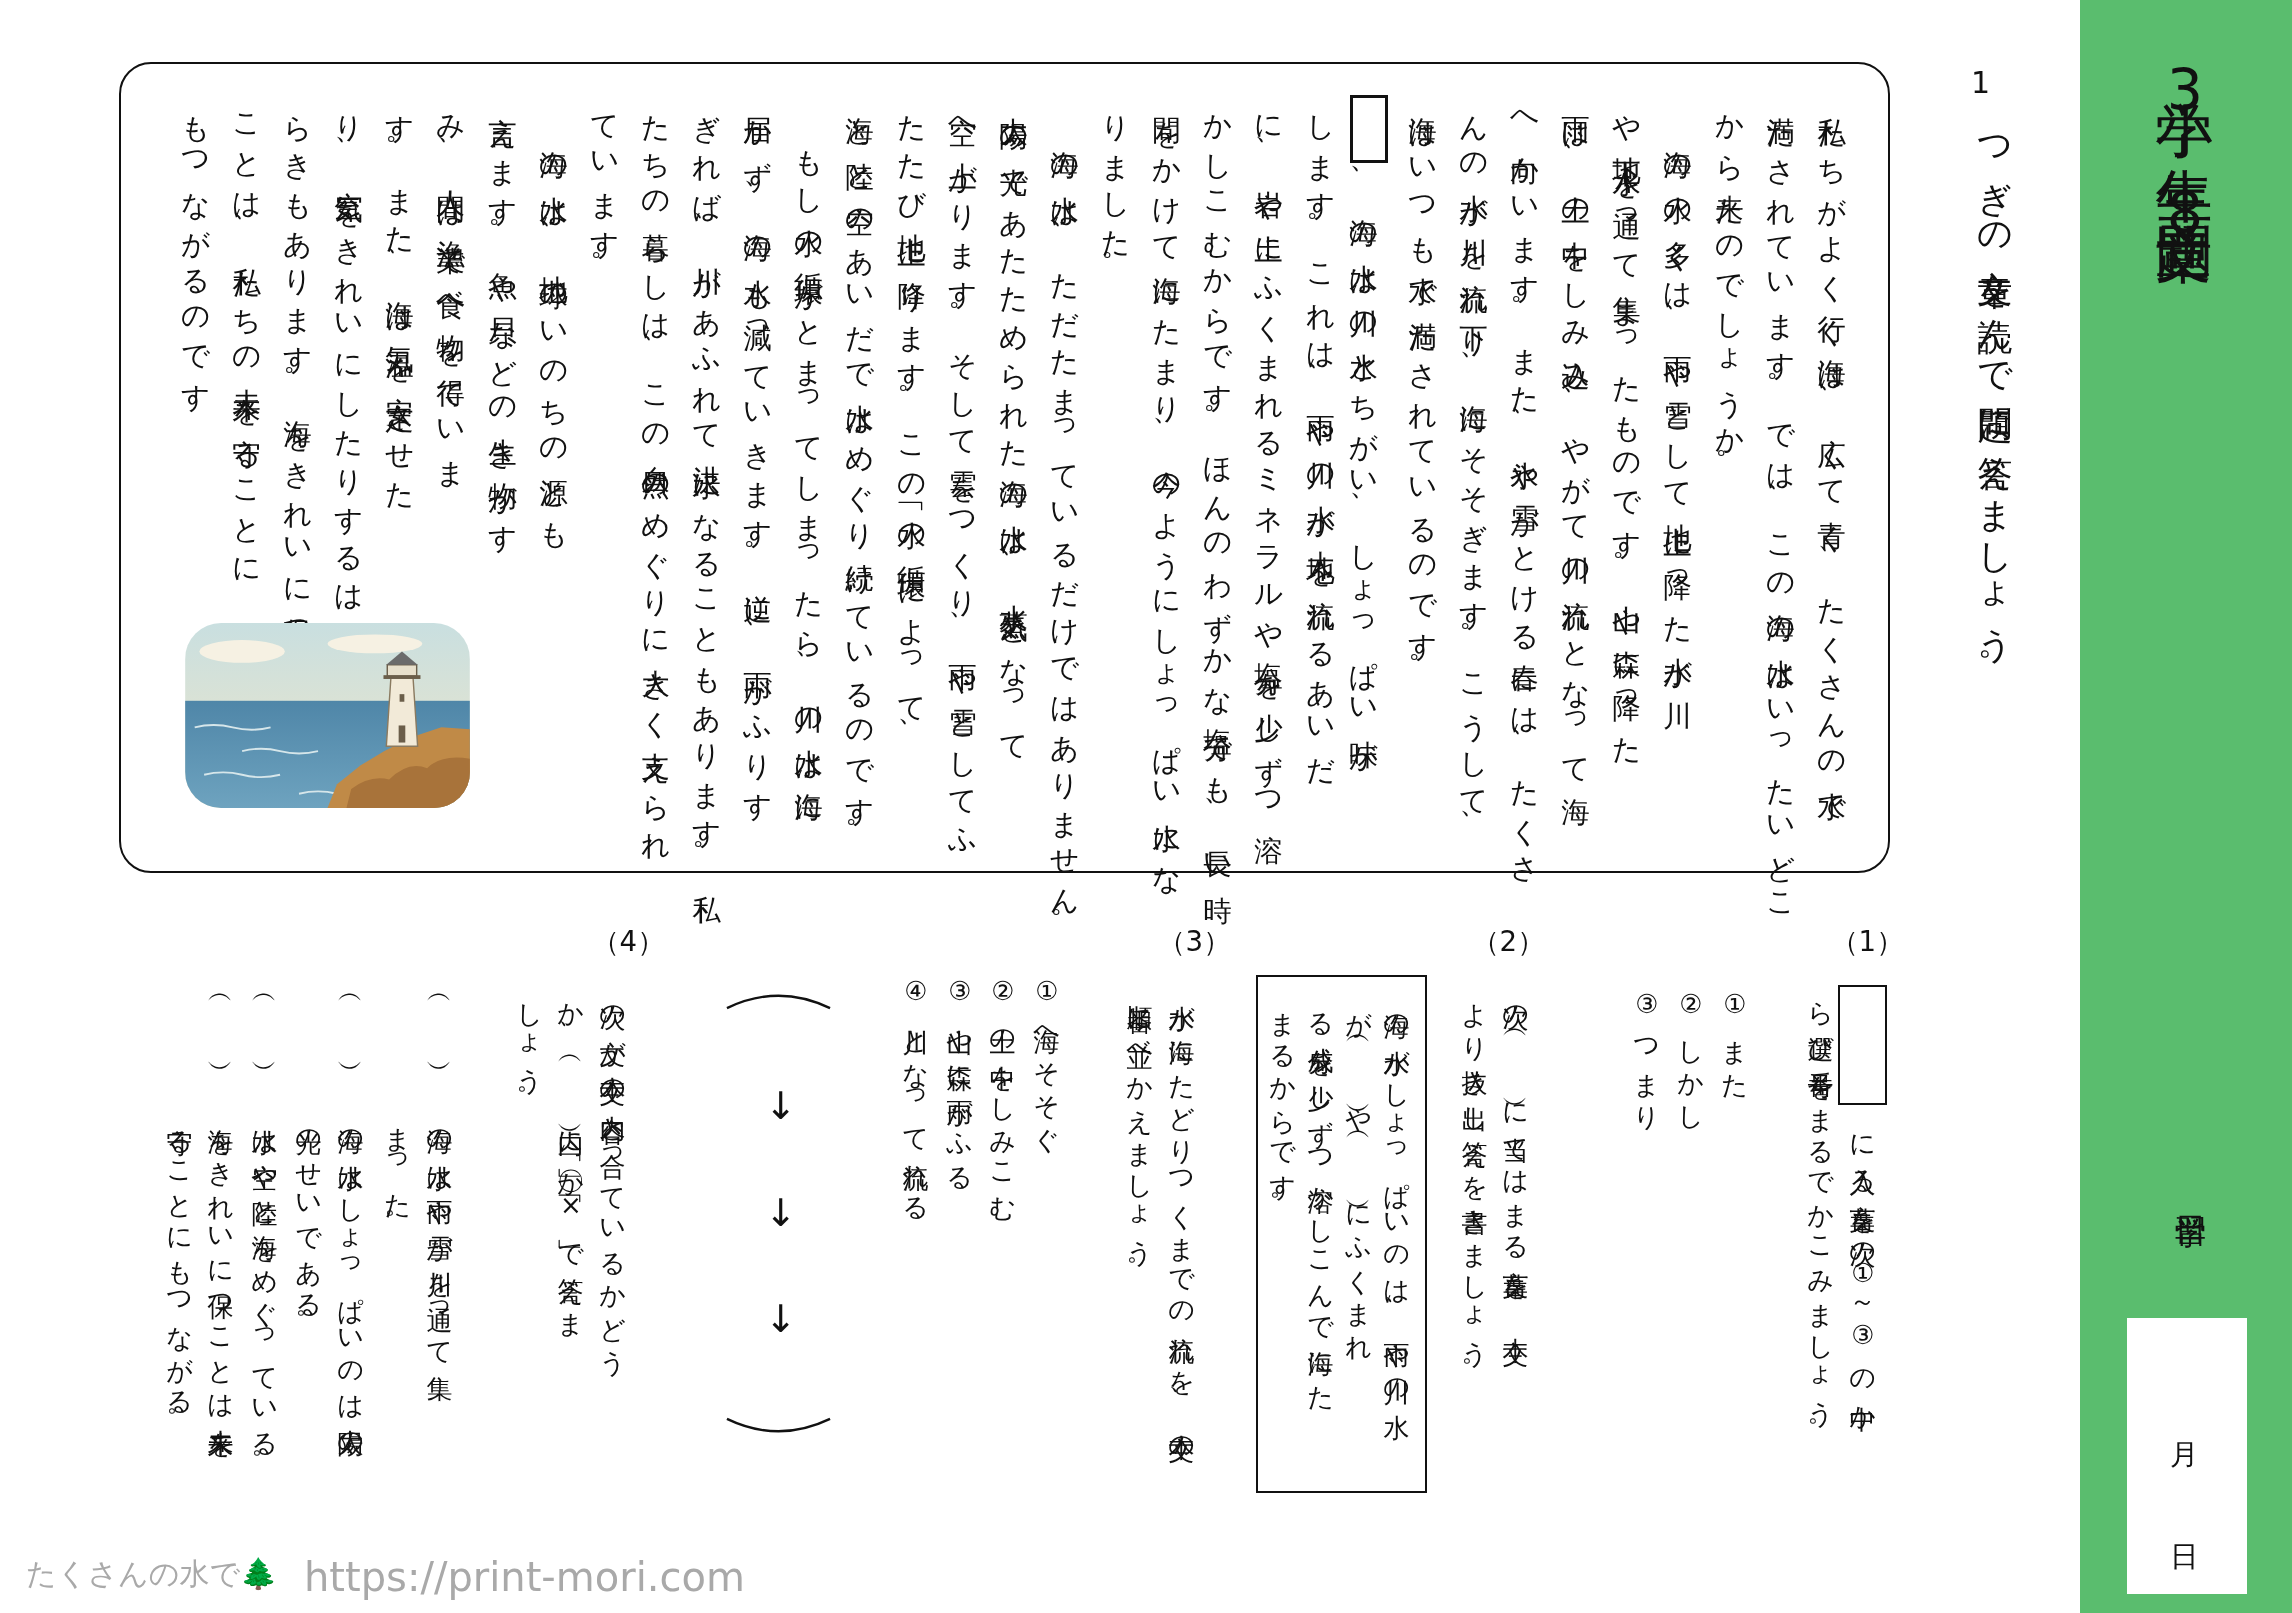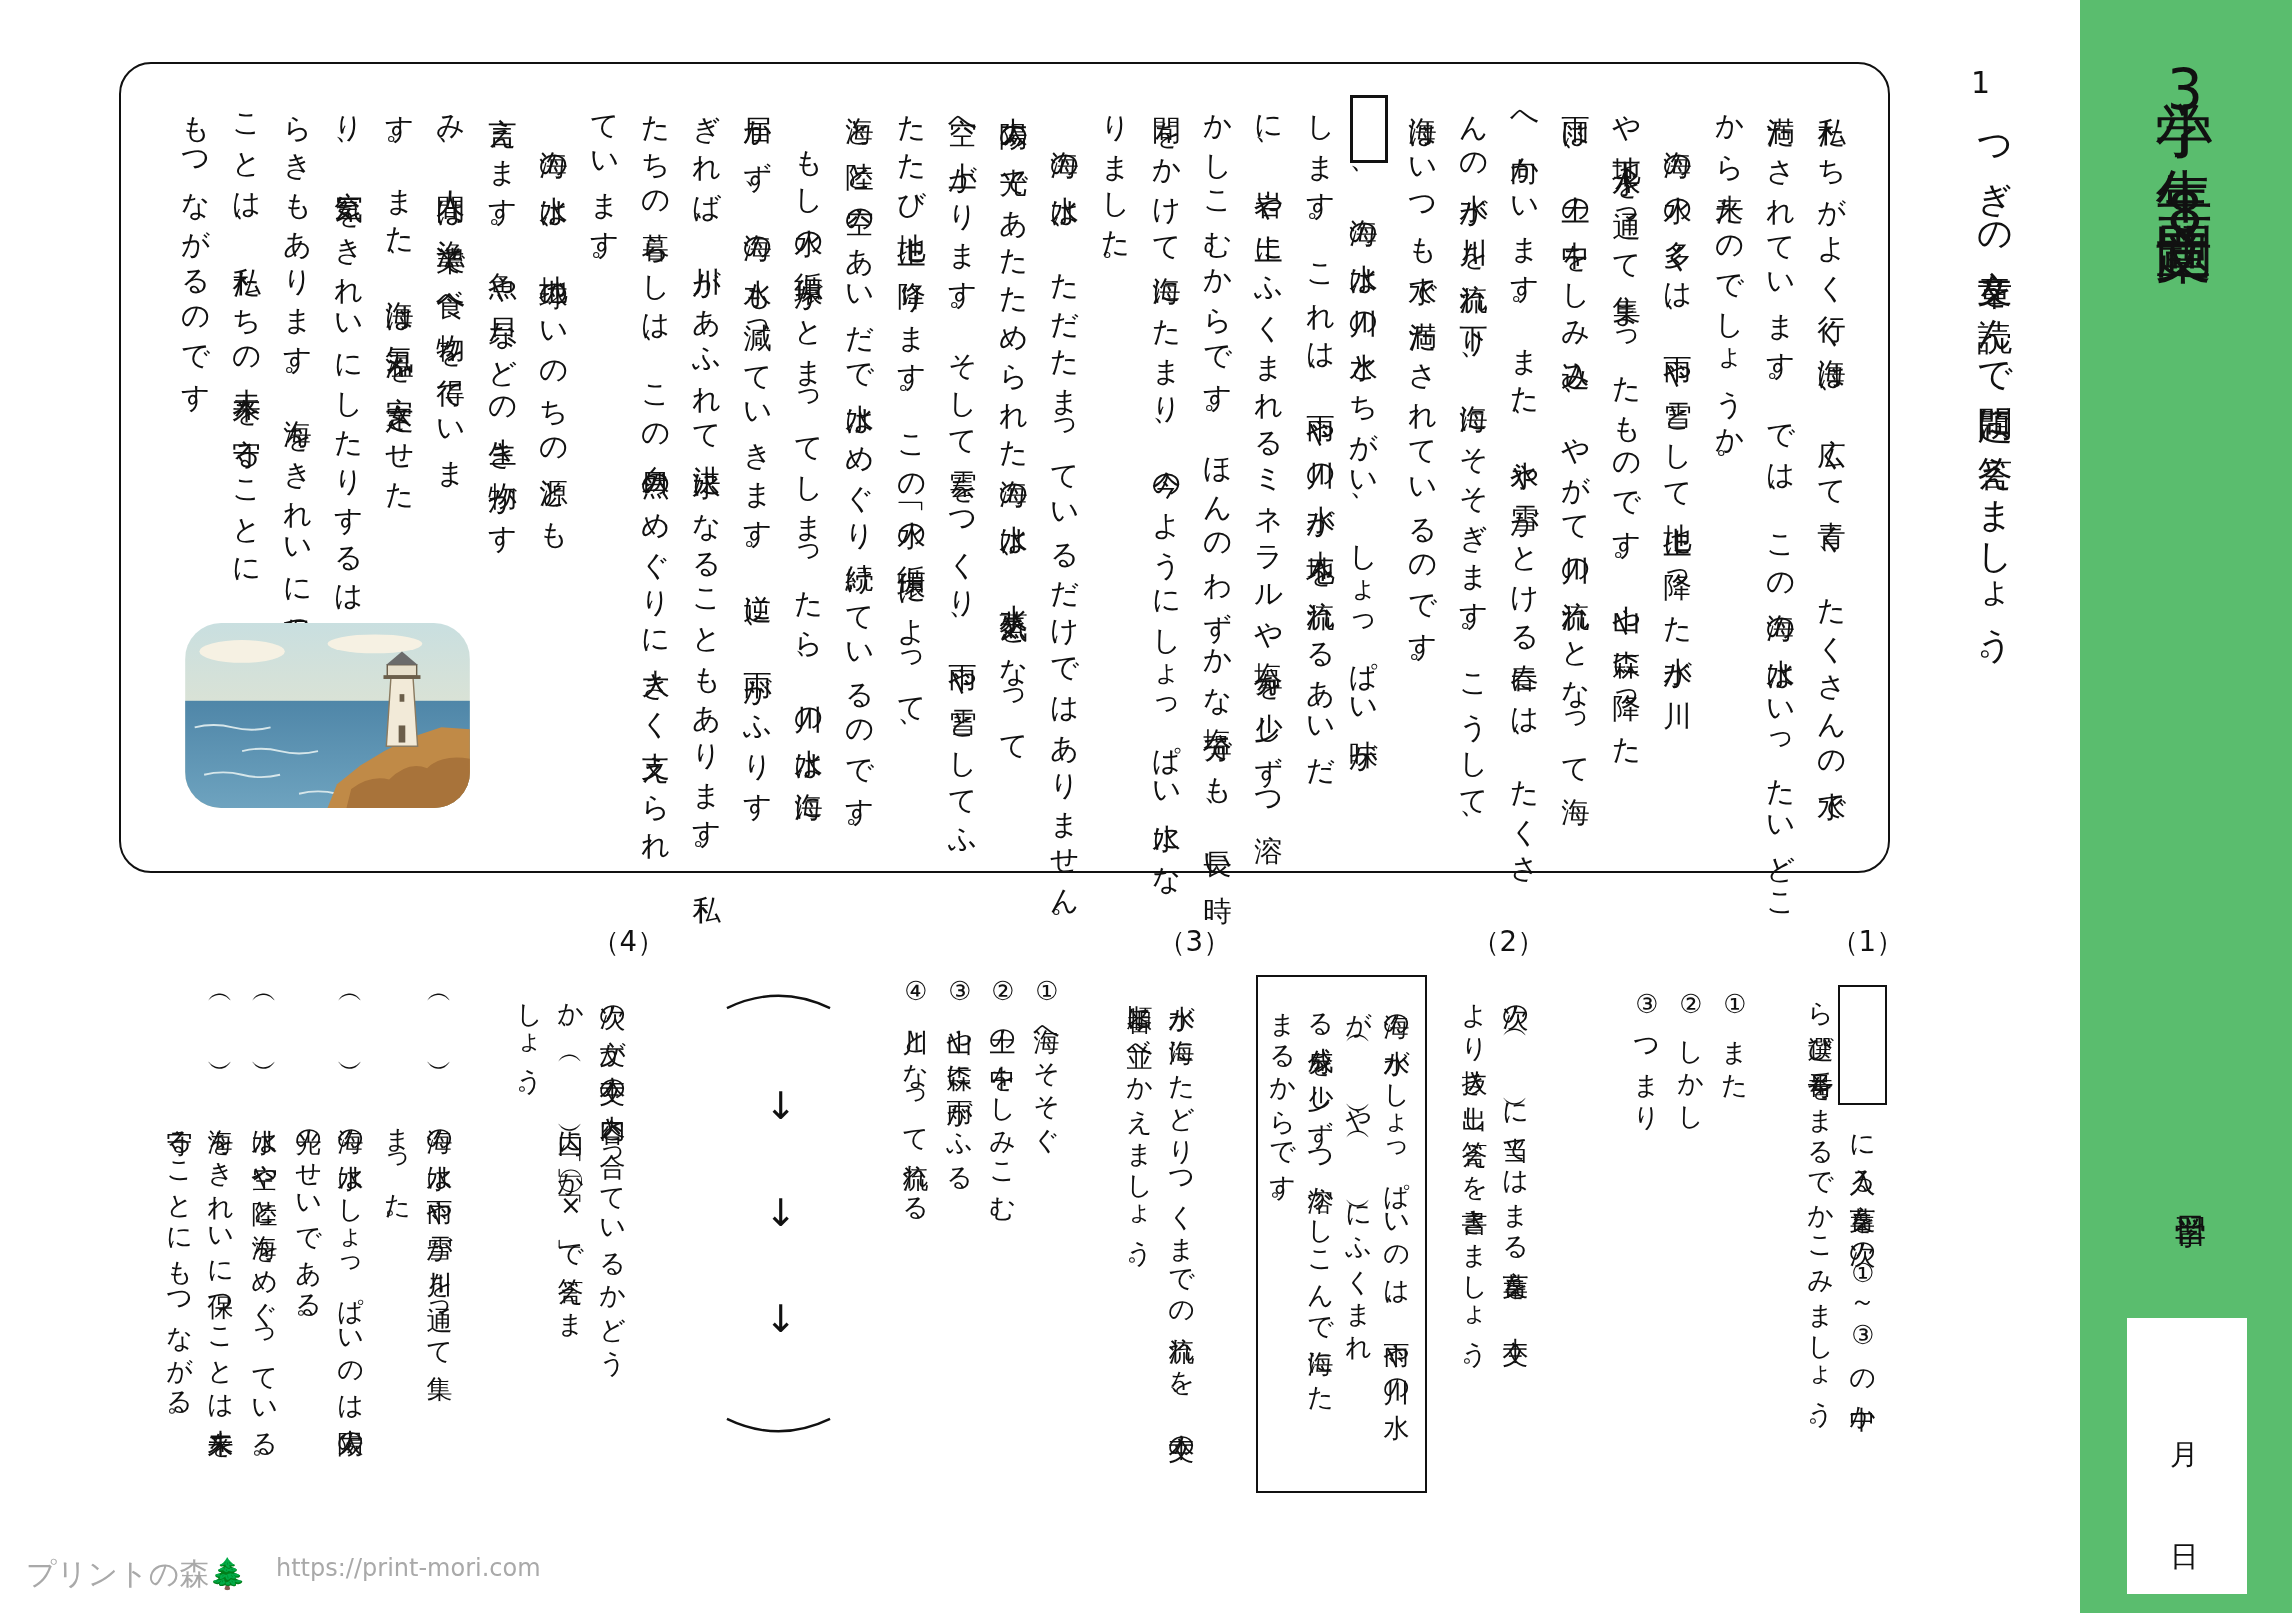--- a/index.html
+++ b/index.html
@@ -31,21 +31,21 @@
   #illust { left:185px; top:623px; width:285px; height:185px; border-radius:36px; overflow:hidden; }
 
   
   .qnum { font-size:27.6px; }
   .qtext { font-size:26px; line-height:32px; letter-spacing:2.9px; }
   .opt { font-size:26px; letter-spacing:2.9px; }
   .ans-box { border:2.9px solid #111; box-sizing:border-box; }
   .arrow { font-size:38px; }
 
   #footer-brand { left:26px; top:1554px; font-size:30px; color:#a9a9a9; }
-  #footer-url { left:276px; top:1554px; font-size:24px; color:#a9a9a9; }
+  #footer-url { left:304px; top:1554px; font-size:40px; color:#a9a9a9; }
 </style>
 </head>
 <body>
 
 <div id="side" class="abs"></div>
 <div id="title" class="abs v">小学3年生　文章問題8</div>
 <div id="study-label" class="abs v">学習日</div>
 <div id="date-box" class="abs"></div>
 <div id="month" class="abs">月</div>
 <div id="day" class="abs">日</div>
@@ -166,16 +166,16 @@
 <div class="abs qtext vm" style="left:293px;top:1109px;">光のせいである。</div>
 
 <div class="abs qtext vm" style="left:249px;top:985px;">（　　）</div>
 <div class="abs qtext vm" style="left:249px;top:1109px;">水は空や陸と海をめぐっている。</div>
 
 <div class="abs qtext vm" style="left:205px;top:985px;">（　　）</div>
 <div class="abs qtext vm" style="left:205px;top:1109px;">海をきれいに保つことは未来を</div>
 <div class="abs qtext vm" style="left:164px;top:1109px;">守ることにもつながる。</div>
 
 <div id="footer-brand" class="abs">
-  <span>プリントの森</span><span>🌲</span>
+  <span>たくさんの水で</span><span>🌲</span>
 </div>
 <div id="footer-url" class="abs">https://print-mori.com</div>
 
 
 </body></html>

